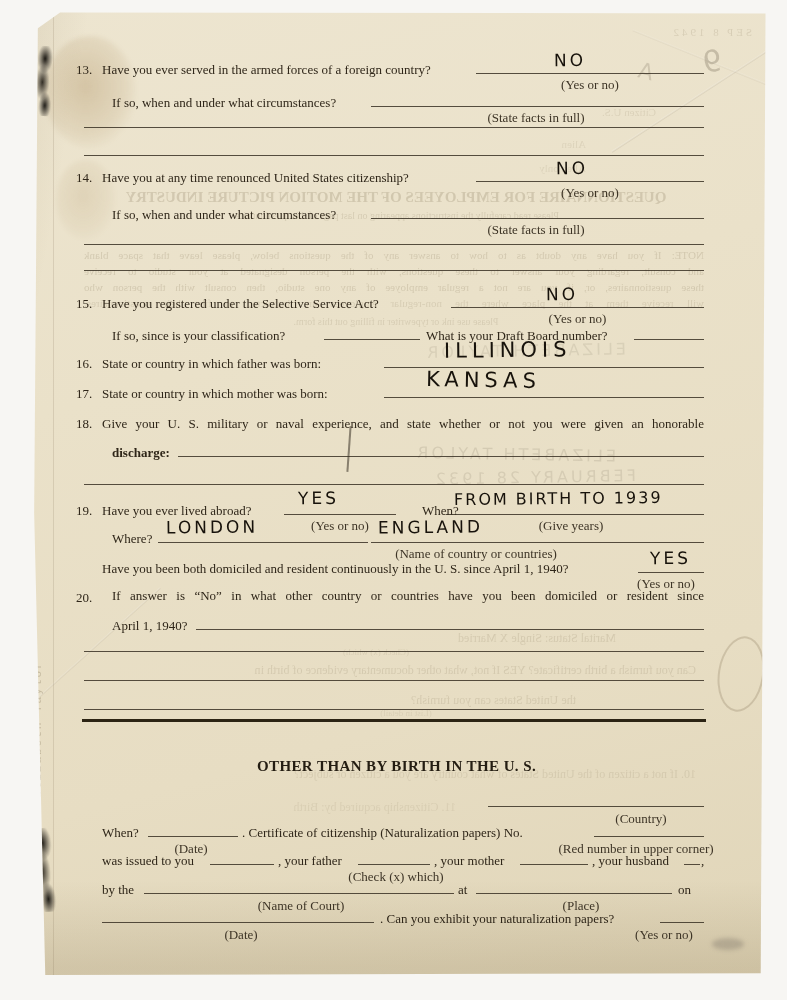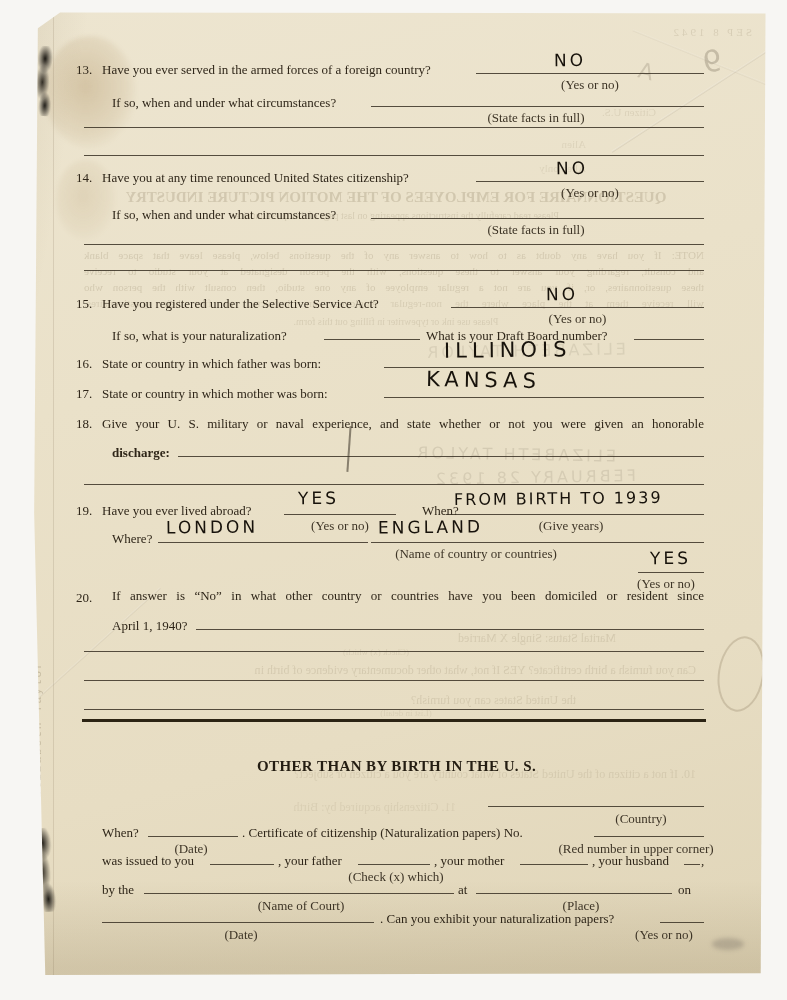--- a/index.html
+++ b/index.html
@@ -97,21 +97,21 @@
     <div class="ln" style="left:345px;top:208px;width:333px;"></div>
     <div class="hint" style="left:400px;top:212px;width:220px;">(State facts in full)</div>
     <div class="ln" style="left:58px;top:234px;width:620px;"></div>
     <div class="ln" style="left:58px;top:260px;width:620px;"></div>
 
     <div class="t" style="left:50px;top:286px;">15.</div>
     <div class="t" style="left:76px;top:286px;">Have you registered under the Selective Service Act?</div>
     <div class="hw" style="left:520px;top:274px;">NO</div>
     <div class="ln" style="left:425px;top:297px;width:253px;"></div>
     <div class="hint" style="left:425px;top:301px;width:253px;">(Yes or no)</div>
-    <div class="t" style="left:86px;top:318px;">If so, what is your naturalization?</div>
+    <div class="t" style="left:86px;top:318px;">If so, since is your classification?</div>
     <div class="ln" style="left:298px;top:329px;width:96px;"></div>
     <div class="t" style="left:400px;top:318px;">What is your Draft Board number?</div>
     <div class="ln" style="left:608px;top:329px;width:70px;"></div>
 
     <div class="t" style="left:50px;top:346px;">16.</div>
     <div class="t" style="left:76px;top:346px;">State or country in which father was born:</div>
     <div class="hw hwbig" style="left:418px;top:328px;">ILLINOIS</div>
     <div class="ln" style="left:358px;top:357px;width:320px;"></div>
 
     <div class="t" style="left:50px;top:376px;">17.</div>
@@ -135,20 +135,21 @@
     <div class="ln" style="left:420px;top:504px;width:258px;"></div>
     <div class="hint" style="left:470px;top:508px;width:150px;">(Give years)</div>
     <div class="t" style="left:86px;top:521px;">Where?</div>
     <div class="hw" style="left:140px;top:507px;">LONDON</div>
     <div class="ln" style="left:132px;top:532px;width:210px;"></div>
     <div class="hw" style="left:352px;top:507px;">ENGLAND</div>
     <div class="ln" style="left:345px;top:532px;width:333px;"></div>
     <div class="hint" style="left:350px;top:536px;width:200px;">(Name of country or countries)</div>
 
     <div class="t" style="left:50px;top:580px;">20.</div>
+    <div class="t" style="left:76px;top:551px;">Have you been both domiciled and resident continuously in the U. S. since April 1, 1940?</div>
     <div class="hw" style="left:624px;top:538px;">YES</div>
     <div class="ln" style="left:612px;top:562px;width:66px;"></div>
     <div class="hint" style="left:600px;top:566px;width:80px;">(Yes or no)</div>
     <div class="t just" style="left:86px;top:578px;width:592px;">If answer is “No” in what other country or countries have you been domiciled or resident since</div>
     <div class="t" style="left:86px;top:608px;">April 1, 1940?</div>
     <div class="ln" style="left:170px;top:619px;width:508px;"></div>
     <div class="ln" style="left:58px;top:641px;width:620px;"></div>
     <div class="ln" style="left:58px;top:670px;width:620px;"></div>
     <div class="ln" style="left:58px;top:699px;width:620px;"></div>
 

